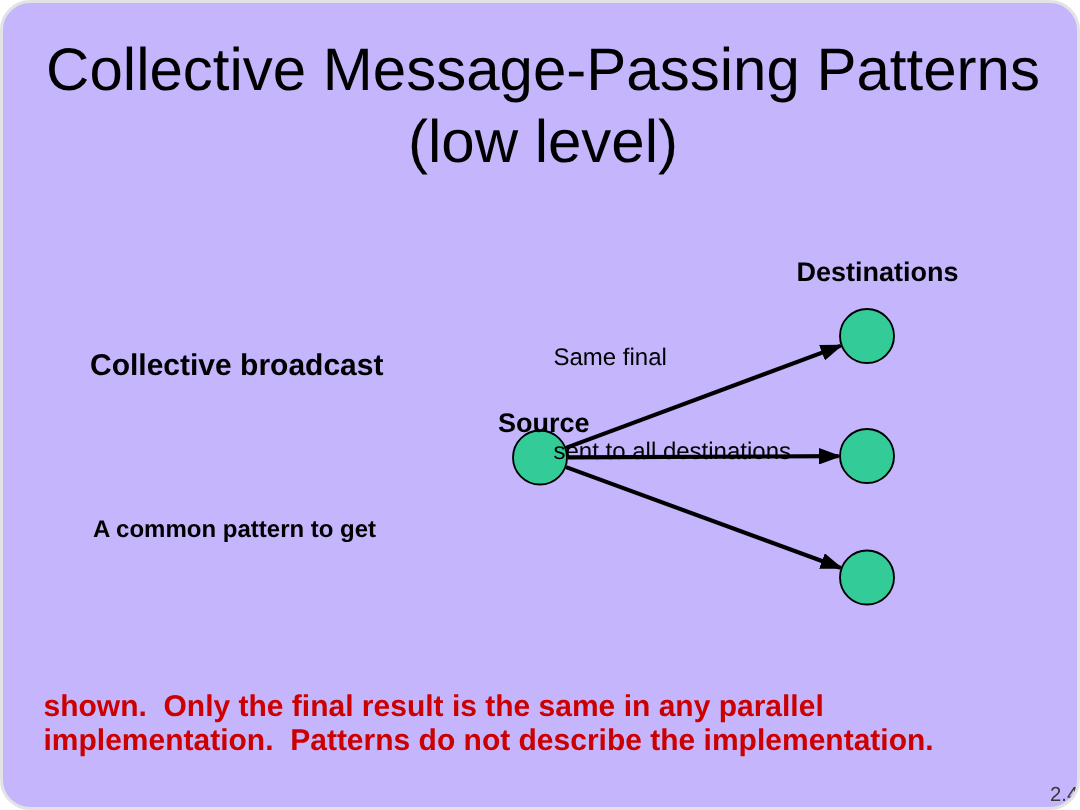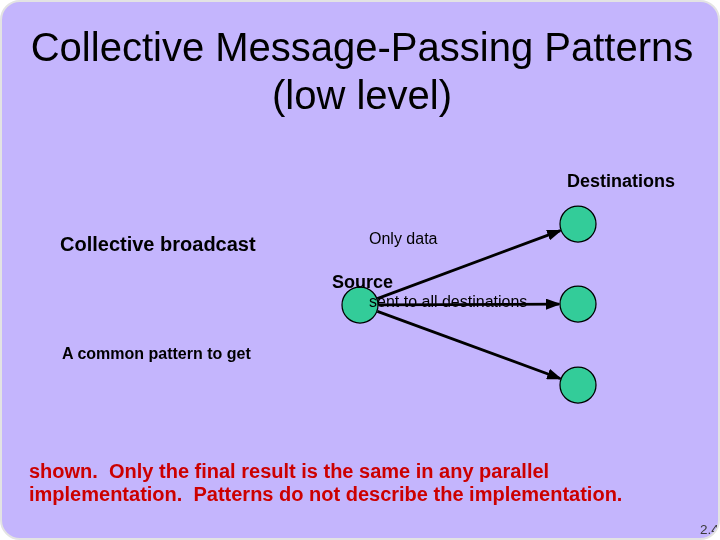--- a/index.html
+++ b/index.html
@@ -22,21 +22,21 @@
     width: 720px;
     text-align: center;
     font-size: 40px;
     font-weight: 400;
     line-height: 48px;
     color: #000000;
   }
   .label { position: absolute; white-space: pre; }
   .lbl-destinations {
     left: 529px; top: 169px;
-    font-size: 18px; font-weight: 700; line-height: 21px; margin-left: 36px;
+    font-size: 18px; font-weight: 700; line-height: 21px;
   }
   .lbl-same-data {
     left: 367px; top: 184px;
     font-size: 16px; font-weight: 400; line-height: 21px;
   }
   .lbl-source {
     left: 330px; top: 270px;
     font-size: 18px; font-weight: 700; line-height: 21px;
   }
   .lbl-collective-broadcast {
@@ -88,21 +88,21 @@
       <line x1="375.4" y1="309.4" x2="558.2" y2="376.5" stroke="#000000" stroke-width="2.75" marker-end="url(#arrowhead)"></line>
       <circle cx="358" cy="303" r="18" fill="#33CC99" stroke="#000000" stroke-width="1.25"></circle>
       <circle cx="576" cy="222" r="18" fill="#33CC99" stroke="#000000" stroke-width="1.25"></circle>
       <circle cx="576" cy="302" r="18" fill="#33CC99" stroke="#000000" stroke-width="1.25"></circle>
       <circle cx="576" cy="383" r="18" fill="#33CC99" stroke="#000000" stroke-width="1.25"></circle>
     </svg>
 
   <div class="label lbl-destinations">Destinations</div>
 
   <div class="label lbl-same-data">
-    <div>Only data</div>
+    <div>Same final</div>
     <div>sent to all destinations</div>
   </div>
 
   <div class="label lbl-source">Source</div>
 
   <div class="label lbl-collective-broadcast">Collective broadcast</div>
 
   <div class="label lbl-common-pattern">
     <div>A common pattern to get</div>
   </div>

